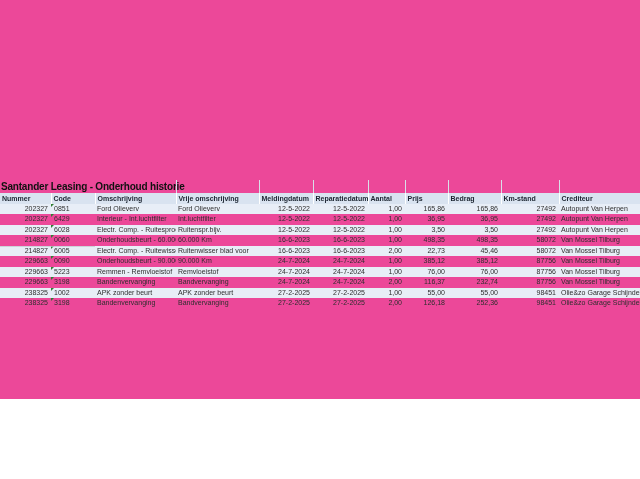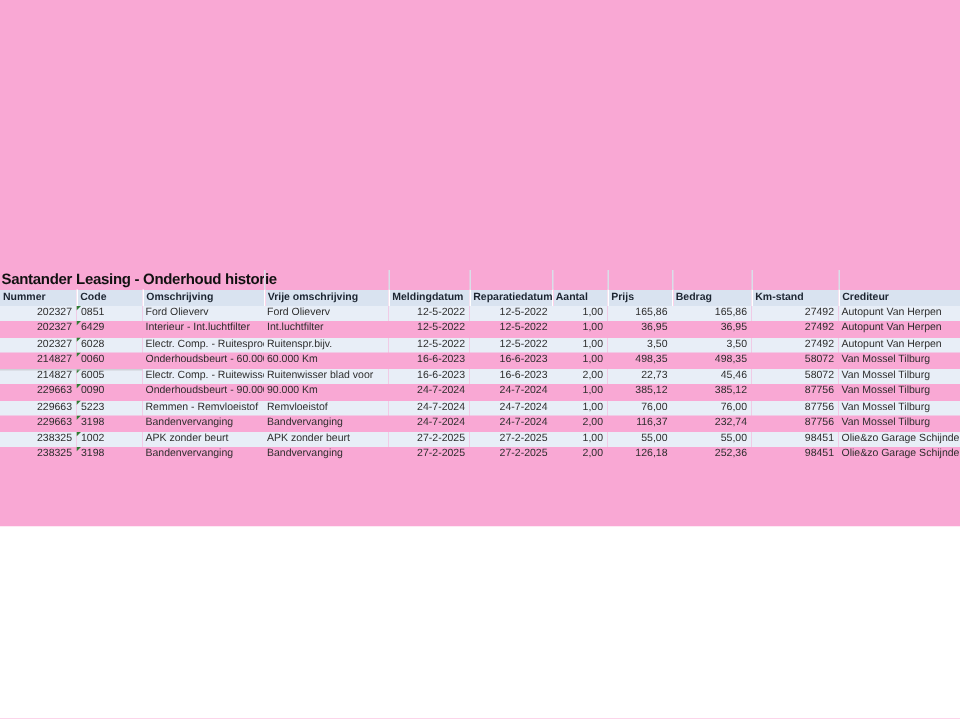--- a/index.html
+++ b/index.html
@@ -1,21 +1,21 @@
 <!DOCTYPE html>
 <html style="--band: #e8eef7; --header-bg: #d9e3f0; --header-text: #1b2430; --text: #2e2e2e; --title: #111111; --indicator: #2e7d32; --gridline: #d9dee8;"><head>
 <meta charset="utf-8">
 <style>
   :root{
     --band:#e8eef7; --header-bg:#d9e3f0; --header-text:#1b2430;
     --text:#2e2e2e; --title:#111111; --indicator:#2e7d32; --gridline:#d9dee8;
   }
   *{box-sizing:border-box;}
   html,body{margin:0;padding:0;background:#ffffff;}
-  .screen{position:relative;width:640px;height:351px;background:#f9a8d4;overflow:hidden;
+  .screen{position:relative;width:640px;height:399px;background:#ec4899;overflow:hidden;
           font-family:"Liberation Sans",sans-serif;}
   .report{position:absolute;top:180px;left:0;width:640px;}
   .title-row{position:relative;height:13px;line-height:13px;}
   .title-row .title{font-size:10px;font-weight:bold;color:var(--title);
           padding-left:1px;white-space:nowrap;letter-spacing:-0.2px;}
   .title-grid{position:absolute;top:0;width:1px;height:13px;background:var(--gridline);}
   table{border-collapse:collapse;table-layout:fixed;width:640px;
         font-size:7px;color:var(--text);}
   th{height:11px;background:var(--header-bg);color:var(--header-text);
      font-weight:bold;text-align:left;padding:0 0 0 2px;white-space:nowrap;

